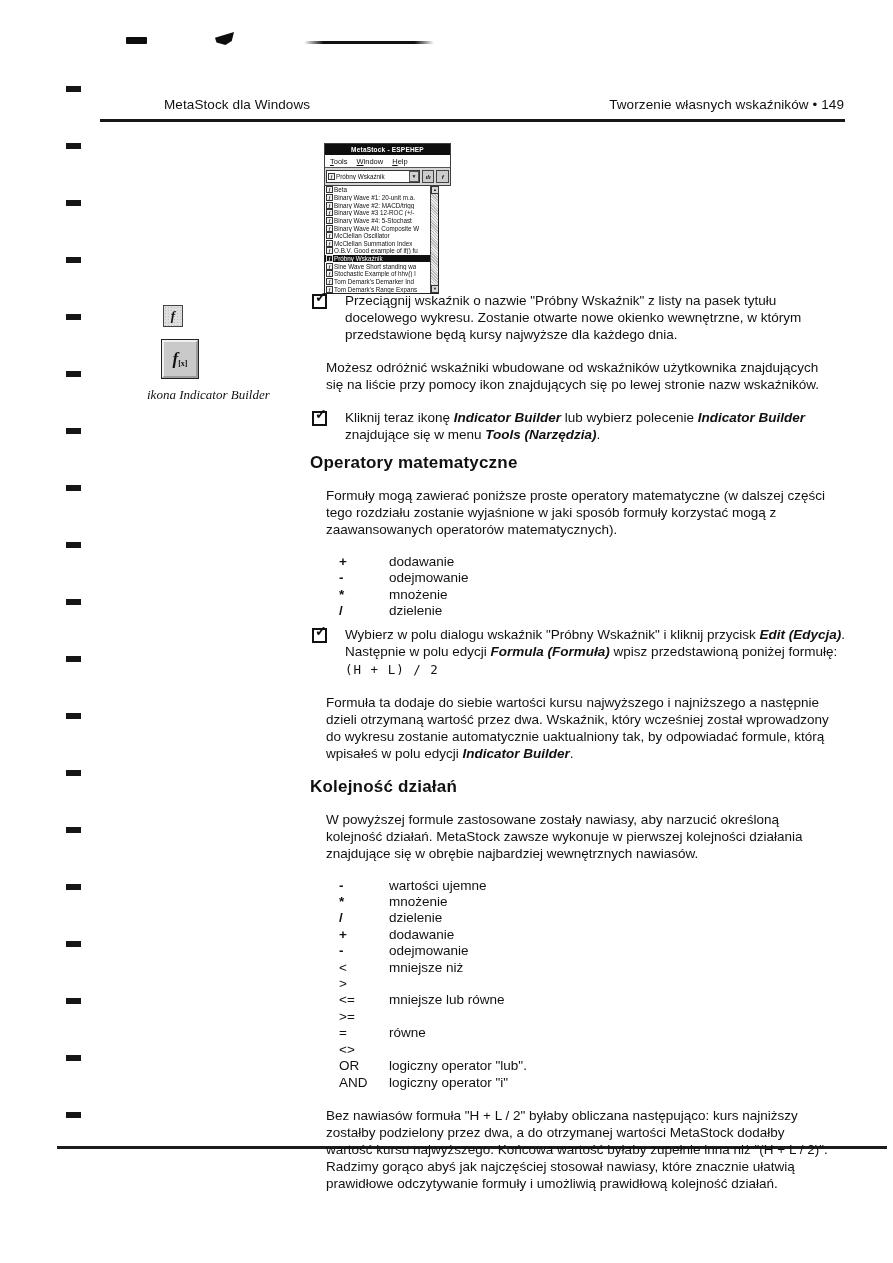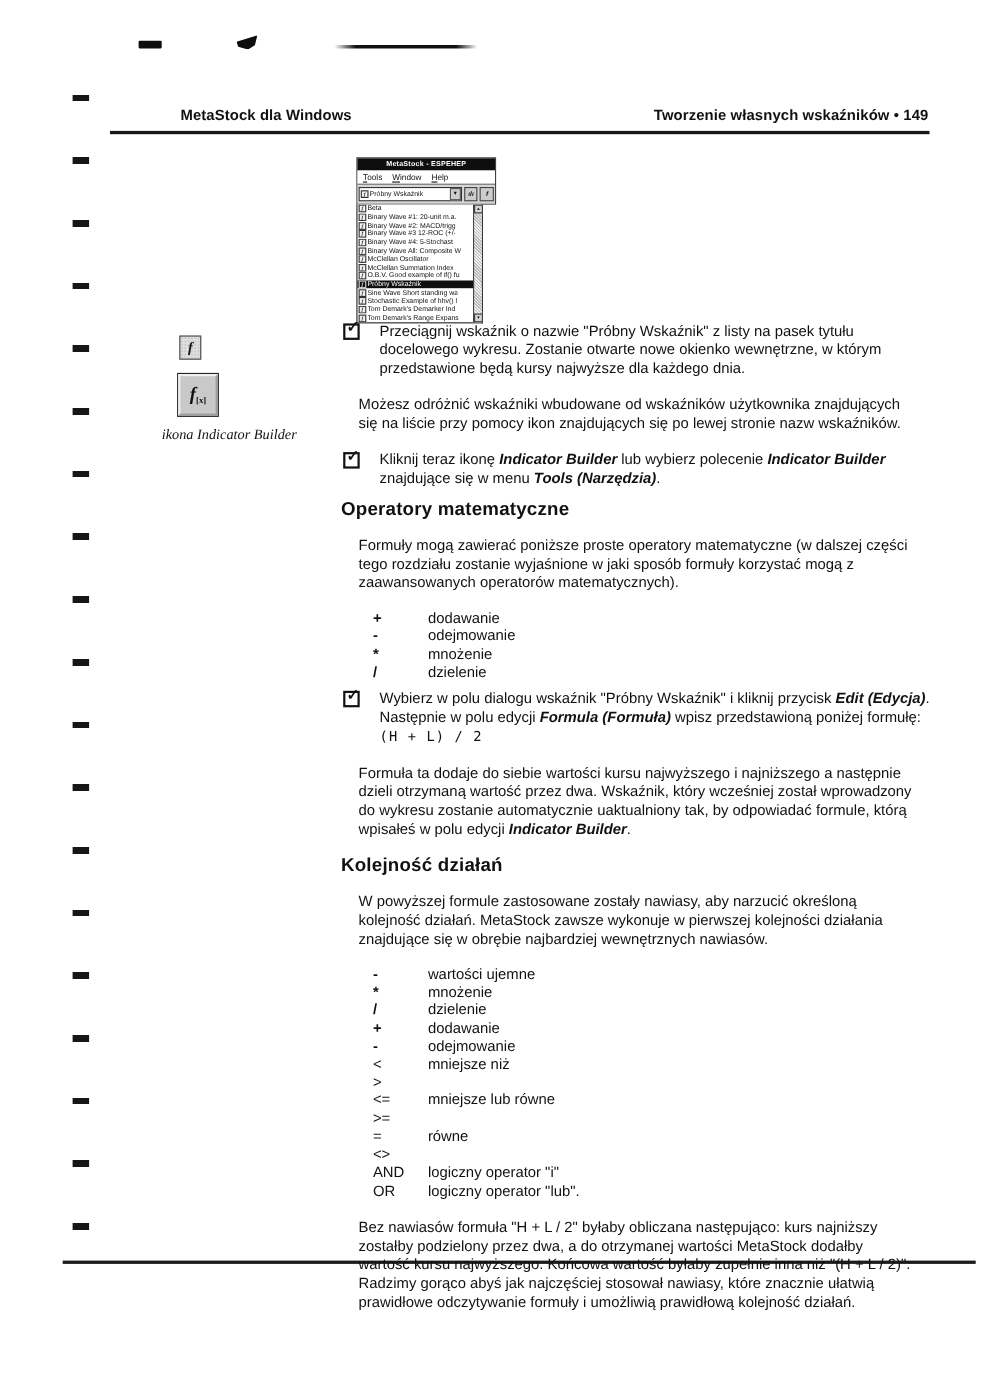--- a/index.html
+++ b/index.html
@@ -13,21 +13,21 @@
     background:repeating-linear-gradient(to bottom,#161616 0 6px,transparent 6px 57px);
   }
   .mark-dash{position:absolute; left:126px; top:37px; width:21px; height:7px; background:#0d0d0d; border-radius:1px;}
   .mark-flag{position:absolute; left:215px; top:32px; width:19px; height:13px; background:#0d0d0d;
     clip-path:polygon(0 45%,100% 0,88% 70%,55% 100%,8% 80%);}
   .top-rule{position:absolute; left:304px; top:41px; width:130px; height:3px;
     background:linear-gradient(to right,transparent,#111 15%,#111 85%,transparent); border-radius:2px;}
   .bottom-rule{position:absolute; left:57px; top:1146px; width:830px; height:3px; background:#1c1c1c;}
   
   .header{position:absolute; left:164px; top:97px; width:680px; display:flex; justify-content:space-between;
-    font-size:13.5px; font-weight:bold; letter-spacing:.1px;}
+    font-size:13.5px; font-weight:normal; letter-spacing:.1px;}
   .header-rule{position:absolute; left:100px; top:119px; width:745px; height:3px; background:#181818;}
   
   .ms-shot{position:absolute; left:324px; top:143px; width:127px; font-family:"Liberation Sans",sans-serif;}
   .ms-frame{border:1px solid #404040; background:#e2e2e2;}
   .ms-titlebar{height:11px; background:#0e0e0e; color:#fff; font-size:6.5px; font-weight:bold;
     display:flex; align-items:center; justify-content:center; letter-spacing:.2px;}
   .ms-menubar{height:12px; background:#fff; border-bottom:1px solid #555;
     display:flex; align-items:center; gap:9px; padding-left:5px; font-size:7.5px;}
   .ms-menu-item{display:inline-block;}
   .ms-menu-item::first-letter{text-decoration:underline;}
@@ -278,24 +278,24 @@
           <span class="op-sym norm">&gt;=</span>
         </div>
       <div class="op-row">
           <span class="op-sym norm">=</span>
           <span class="op-label">równe</span>
         </div>
       <div class="op-row">
           <span class="op-sym norm">&lt;&gt;</span>
         </div>
       <div class="op-row">
+          <span class="op-sym norm">OR</span>
+          <span class="op-label">logiczny operator "lub".</span>
+        </div>
+      <div class="op-row">
           <span class="op-sym norm">AND</span>
           <span class="op-label">logiczny operator "i"</span>
-        </div>
-      <div class="op-row">
-          <span class="op-sym norm">OR</span>
-          <span class="op-label">logiczny operator "lub".</span>
         </div>
     </div>
 
     <p class="para">Bez nawiasów formuła "H + L / 2" byłaby obliczana następująco: kurs najniższy zostałby podzielony przez dwa, a do otrzymanej wartości MetaStock dodałby wartość kursu najwyższego. Końcowa wartość byłaby zupełnie inna niż "(H + L / 2)". Radzimy gorąco abyś jak najczęściej stosował nawiasy, które znacznie ułatwią prawidłowe odczytywanie formuły i umożliwią prawidłową kolejność działań.</p>
   </div>
 </div>
 
 </body></html>

